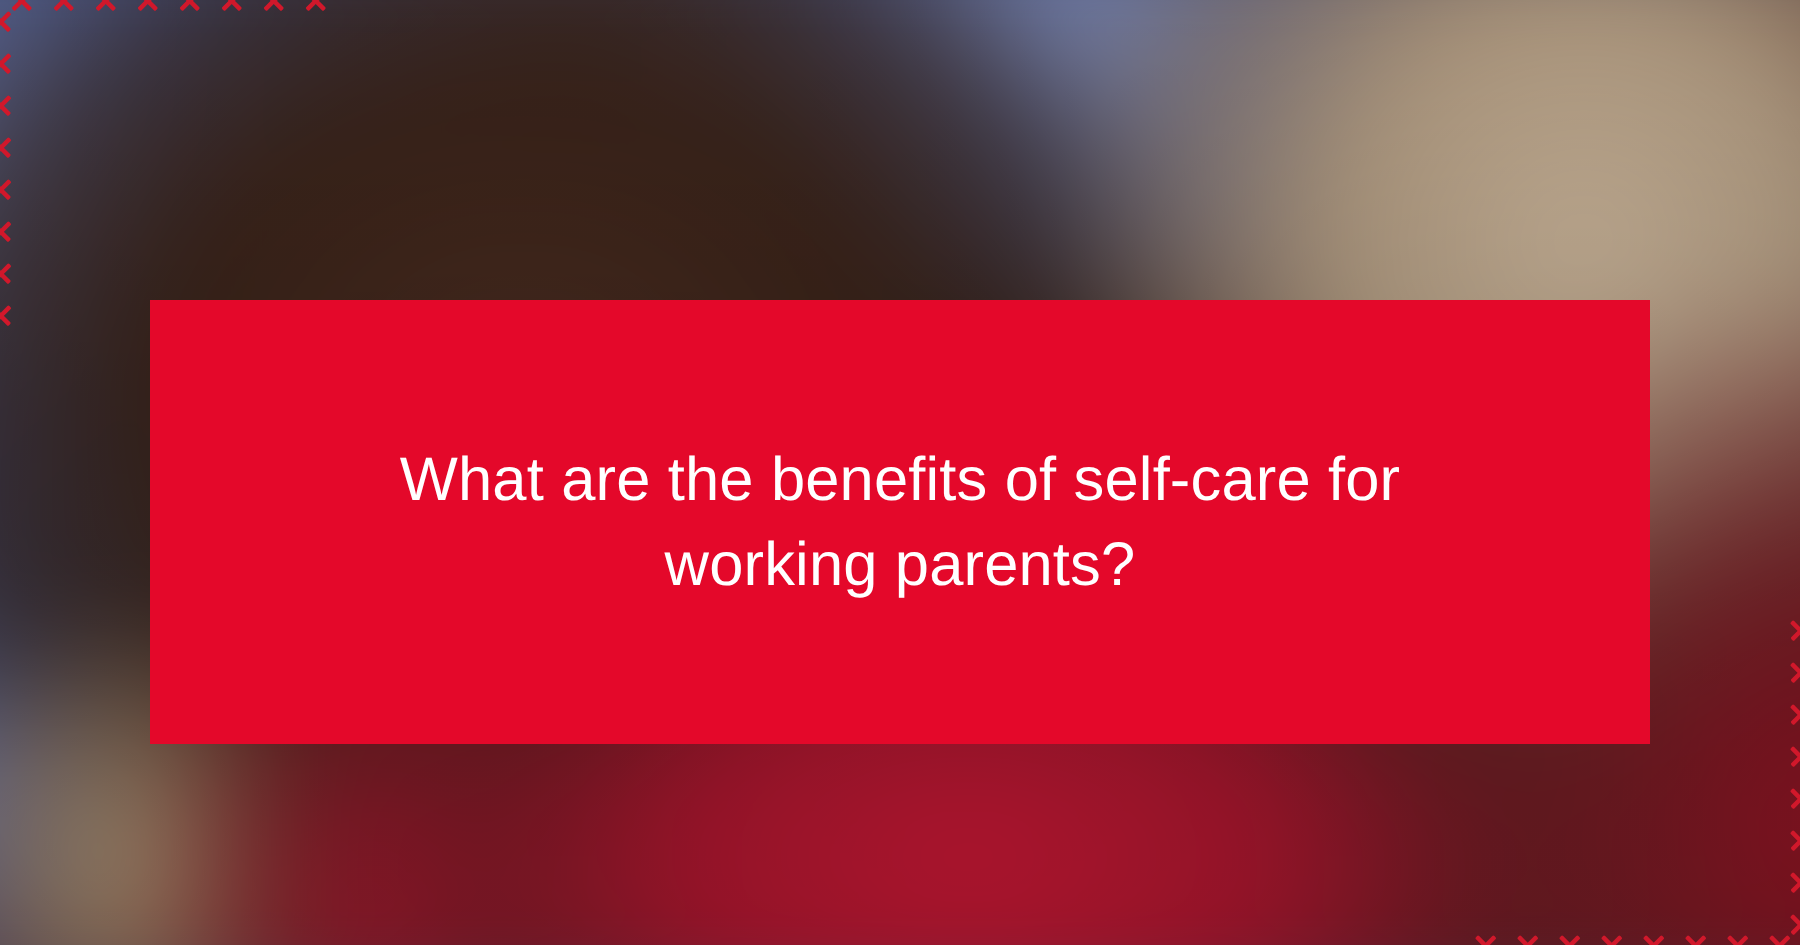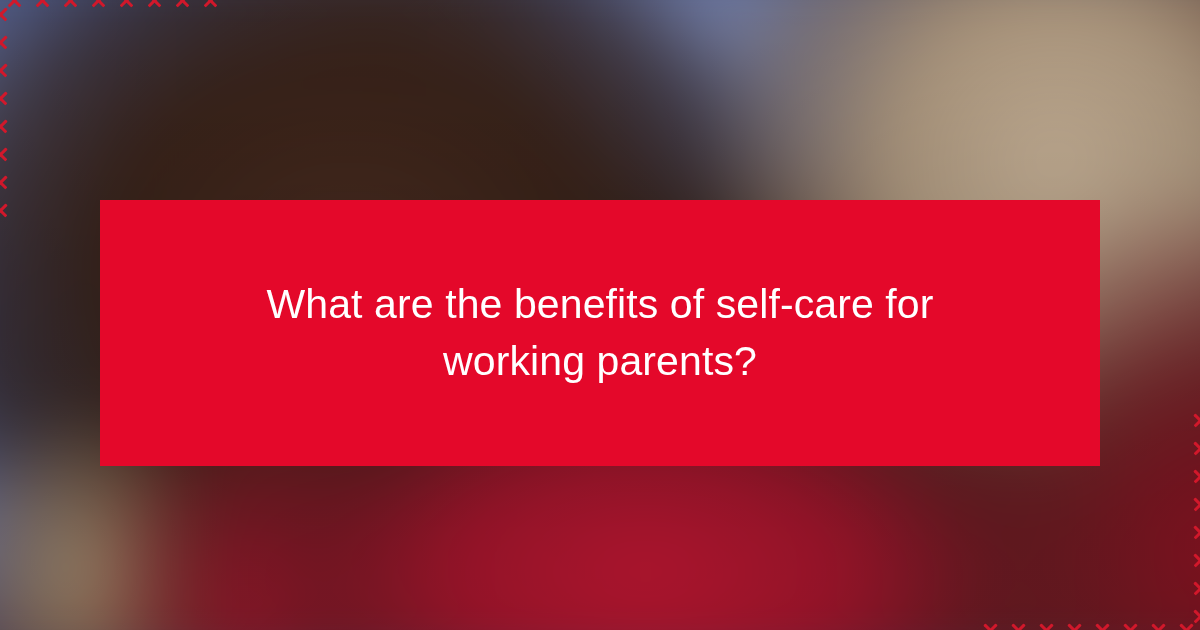--- a/index.html
+++ b/index.html
@@ -98,21 +98,21 @@
   #x-left-col   { left: -14px; top: 0px;   }
   #x-bottom-row { right: 0px;  bottom: -14px; flex-direction: row-reverse; }
   #x-right-col  { right: -14px; bottom: 0px; flex-direction: column-reverse; }
 
   
   #banner {
     position: absolute;
     left: 100px;
     top: 200px;
     width: 1000px;
-    height: 266px;
+    height: 296px;
     background: #e4082a;
     display: flex;
     align-items: center;
     justify-content: center;
     box-sizing: border-box;
     padding: 0 52px;
   }
   #headline {
     margin: 0;
     color: #ffffff;

